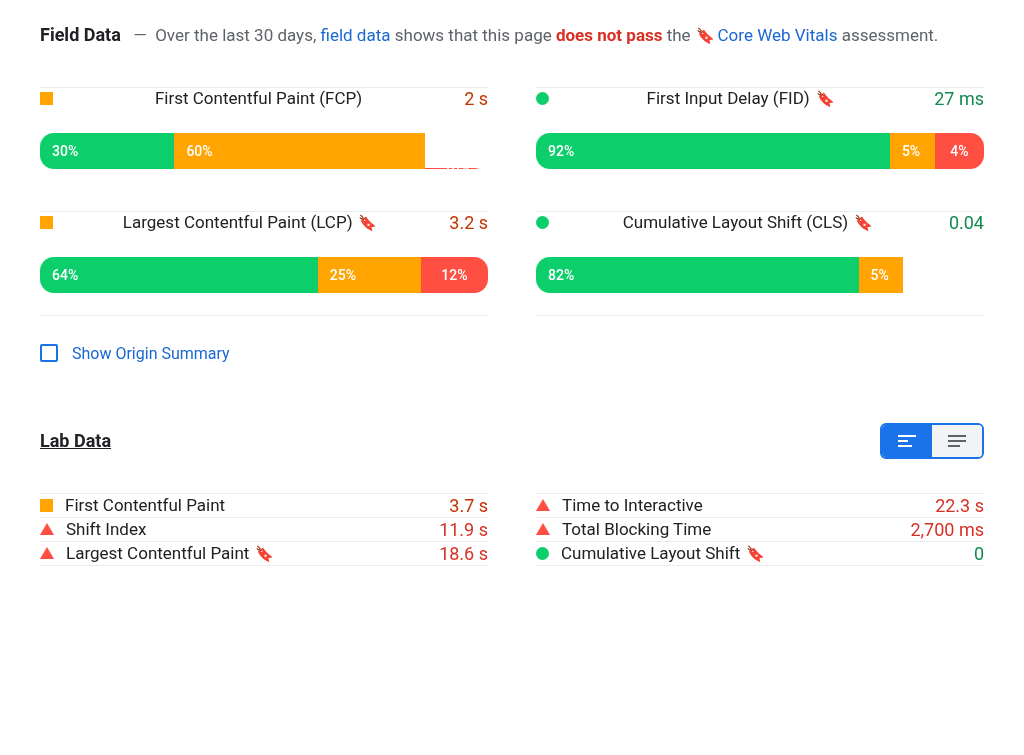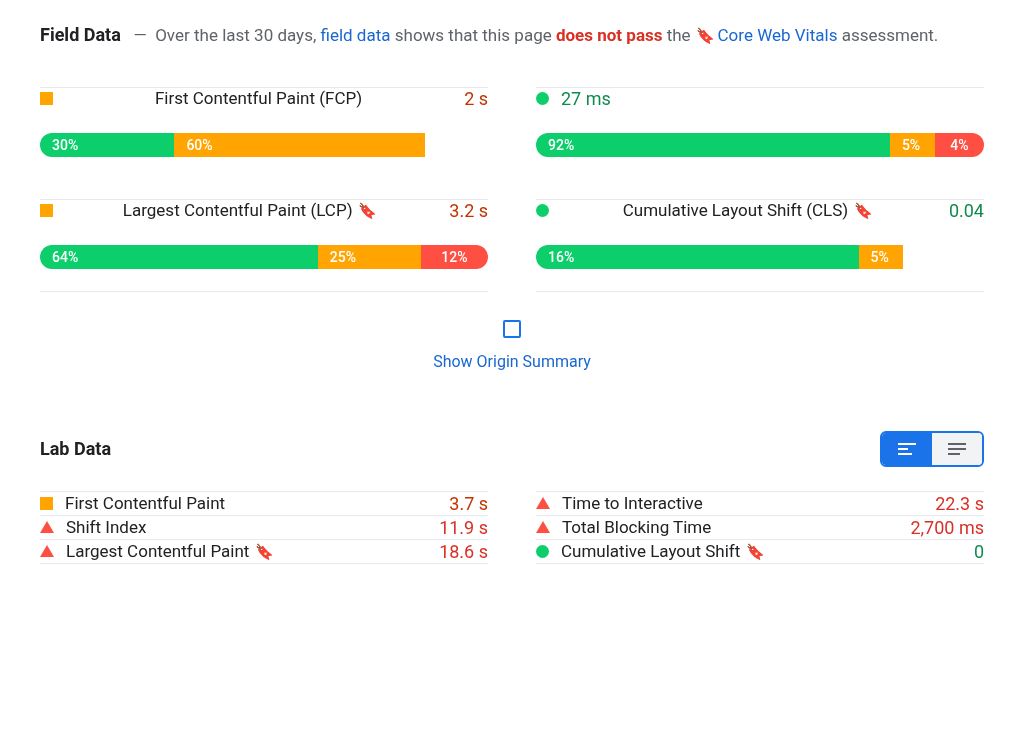--- a/index.html
+++ b/index.html
@@ -35,29 +35,29 @@
   .metric-head{display:flex;align-items:center;gap:12px;text-align:center;}
   .metric-label{color:var(--black);font-size:17px;flex:1;}
   .metric-value{font-size:18px;white-space:nowrap;}
   .v-green{color:#118a4e;}
   .v-orange{color:#c33300;}
   .v-red{color:var(--reddark);}
   .mark{width:13px;height:13px;flex:0 0 13px;}
   .mark.sq-orange{background:var(--orange);}
   .mark.sq-green{background:var(--green);border-radius:50%;}
   .mark.tri-red{width:0;height:0;border-left:7px solid transparent;border-right:7px solid transparent;border-bottom:12px solid var(--red);background:none;}
-  .bar{display:flex;height:24px;border-radius:14px;overflow:hidden;margin-top:24px;font-size:14px;color:#fff;font-weight:500;}
+  .bar{display:flex;height:36px;border-radius:14px;overflow:hidden;margin-top:24px;font-size:14px;color:#fff;font-weight:500;}
   .bar>div{display:flex;align-items:center;padding:0 12px;}
   .bar .g{background:var(--green);}
   .bar .o{background:var(--orange);}
   .bar .r{background:var(--red);justify-content:center;}
-  .origin-row{display:flex;align-items:center;gap:14px;margin:28px 0 60px 0;flex-direction:column;}
+  .origin-row{display:flex;align-items:center;gap:14px;margin:28px 0 60px 0;}
   .cb{width:18px;height:18px;border:2px solid var(--blue);border-radius:2px;}
   .link-btn{color:var(--link);font-size:16px;}
-  .lab-head{display:flex;align-items:center;justify-content:space-between;margin-bottom:24px;}
+  .lab-head{display:flex;align-items:center;justify-content:space-between;margin-bottom:34px;text-decoration:underline;}
   .lab-title{font-weight:700;font-size:18px;}
   .toggle{display:flex;border:2px solid var(--blue);border-radius:6px;overflow:hidden;width:104px;height:36px;}
   .toggle>div{flex:1;display:flex;align-items:center;justify-content:center;}
   .toggle .on{background:var(--blue);color:#fff;}
   .toggle .off{background:#f1f3f4;color:var(--gray);}
   .toggle .bars{display:flex;flex-direction:column;gap:3px;align-items:flex-start;}
   .toggle .bars span{height:2px;background:currentColor;display:block;}
   .lab-row{display:flex;align-items:center;gap:12px;padding:1px 0;border-top:1px solid var(--light);}
   .lab-row .metric-label{flex:1;}
   .lab-row .val{font-size:18px;font-weight:400;}
@@ -117,20 +117,21 @@
           </div>
         </div>
       </div>
       <hr class="hr">
     </div>
   <div class="col" id="field-right">
       <div class="metric">
         <hr class="hr">
         <div class="metric-head">
           <div class="mark sq-green"></div>
+          <span class="metric-label">First Input Delay (FID) <span class="bm">🔖</span></span>
           <span class="metric-value v-green">27 ms</span>
         </div>
         <div class="bar">
           <div class="g" style="width: 79%;">
             <span>92%</span>
           </div>
           <div class="o" style="width: 10%;">
             <span>5%</span>
           </div>
           <div class="r" style="width: 11%;">
@@ -140,21 +141,21 @@
       </div>
       <div class="metric">
         <hr class="hr">
         <div class="metric-head">
           <div class="mark sq-green"></div>
           <span class="metric-label">Cumulative Layout Shift (CLS) <span class="bm">🔖</span></span>
           <span class="metric-value v-green">0.04</span>
         </div>
         <div class="bar">
           <div class="g" style="width: 72%;">
-            <span>16%</span>
+            <span>82%</span>
           </div>
           <div class="o" style="width: 10%;">
             <span>5%</span>
           </div>
           <div class="r" style="width: 18%; margin-top: 36px;">
             <span>13%</span>
           </div>
         </div>
       </div>
       <hr class="hr">

